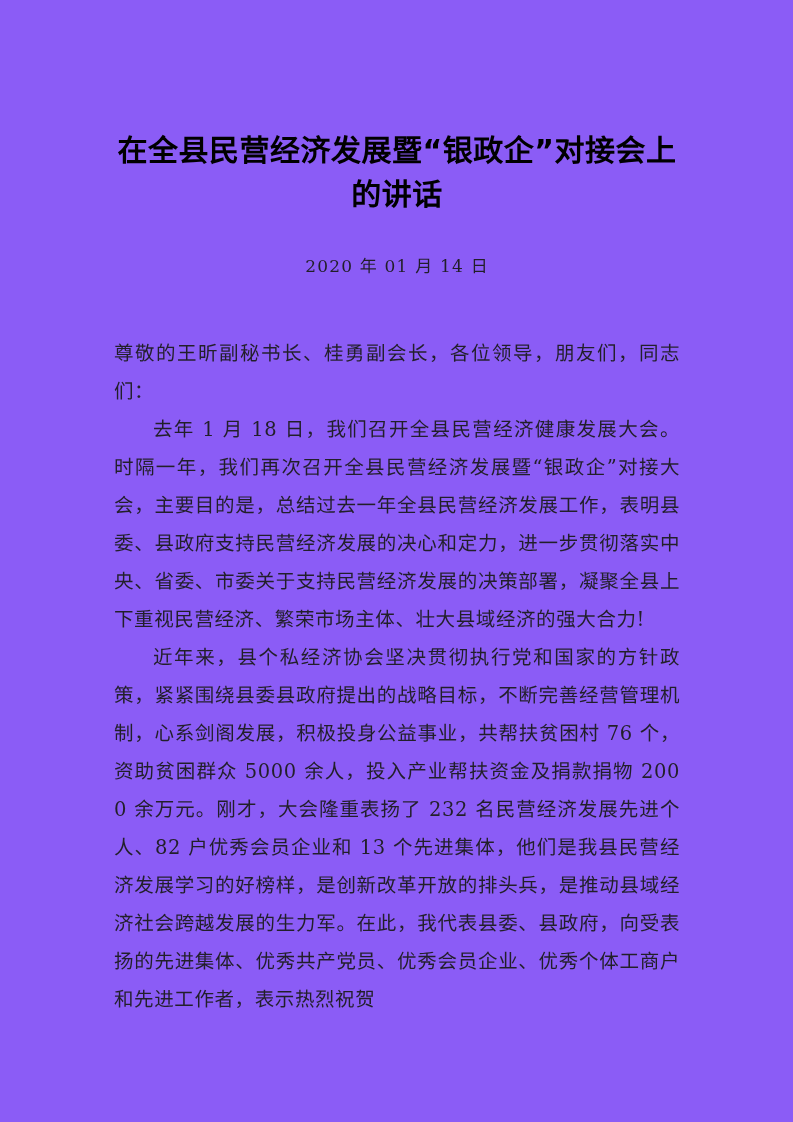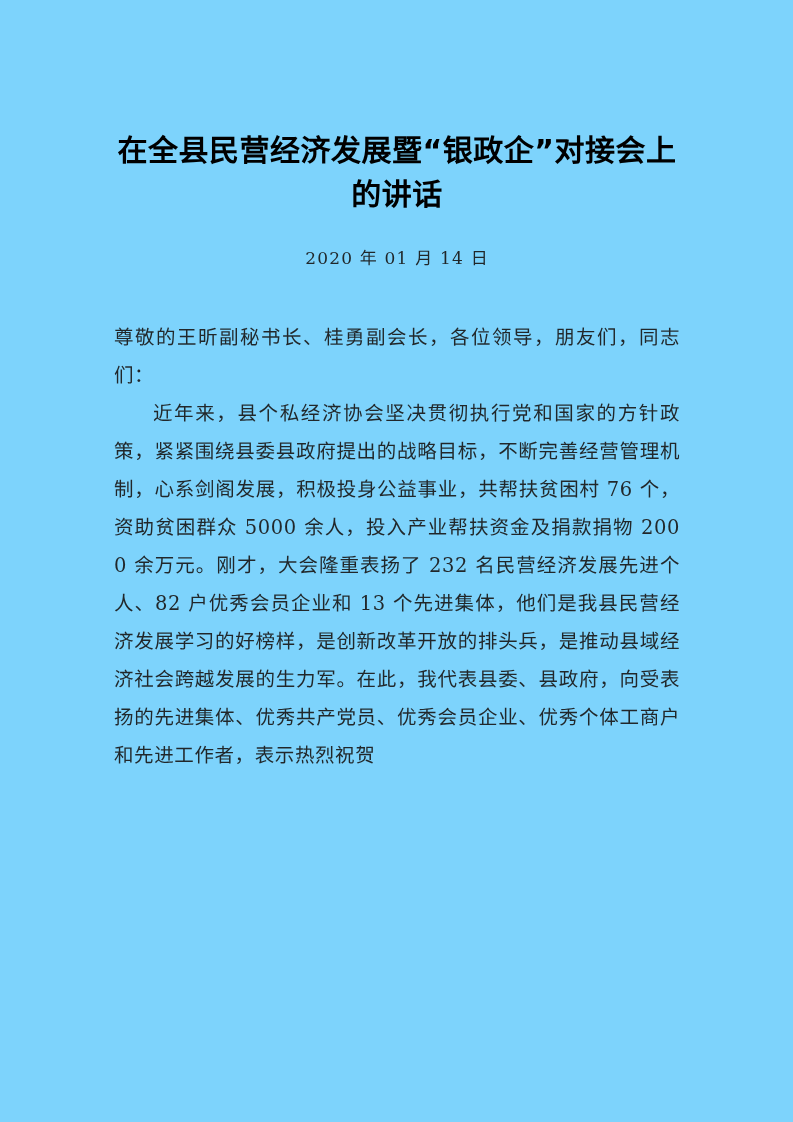--- a/index.html
+++ b/index.html
@@ -6,21 +6,21 @@
   html, body {
     margin: 0;
     padding: 0;
     background: #ffffff;
   }
 
   .page {
     position: relative;
     width: 793px;
     height: 1122px;
-    background: #7dd3fc;
+    background: #8b5cf6;
     margin: 0 auto;
     overflow: hidden;
     box-sizing: border-box;
     font-family: "DejaVu Serif", "Liberation Serif", serif;
     color: #000000;
     -webkit-font-smoothing: antialiased;
   }
 
   .doc-body {
     position: absolute;
@@ -39,21 +39,21 @@
     line-height: 44px;
     letter-spacing: 0.5px;
     text-align: center;
     color: #000000;
     padding-top: 129px;
     white-space: pre-wrap;
   }
 
   
   .doc-date {
-    margin: 6px;
+    margin: 14px;
     padding: 0;
     padding-top: 22px;
     font-family: "DejaVu Serif", "Liberation Serif", serif;
     font-size: 17px;
     line-height: 26px;
     text-align: center;
     letter-spacing: 1.2px;
     color: #1a1a1a;
   }
 
@@ -94,20 +94,21 @@
   <div class="doc-body">
 
     <h1 class="doc-title">在全县民营经济发展暨“银政企”对接会上的讲话</h1>
 
     <div class="doc-date">2020 年 01 月 14 日</div>
 
     <div class="body-block">
 
       <p class="para">尊敬的王昕副秘书长、桂勇副会长，各位领导，朋友们，同志们：</p>
 
+      <p class="para indent">去年 1 月 18 日，我们召开全县民营经济健康发展大会。时隔一年，我们再次召开全县民营经济发展暨“银政企”对接大会，主要目的是，总结过去一年全县民营经济发展工作，表明县委、县政府支持民营经济发展的决心和定力，进一步贯彻落实中央、省委、市委关于支持民营经济发展的决策部署，凝聚全县上下重视民营经济、繁荣市场主体、壮大县域经济的强大合力!</p>
 
       <p class="para indent">近年来，县个私经济协会坚决贯彻执行党和国家的方针政策，紧紧围绕县委县政府提出的战略目标，不断完善经营管理机制，心系剑阁发展，积极投身公益事业，共帮扶贫困村 76 个，资助贫困群众 5000 余人，投入产业帮扶资金及捐款捐物 2000 余万元。刚才，大会隆重表扬了 232 名民营经济发展先进个人、82 户优秀会员企业和 13 个先进集体，他们是我县民营经济发展学习的好榜样，是创新改革开放的排头兵，是推动县域经济社会跨越发展的生力军。在此，我代表县委、县政府，向受表扬的先进集体、优秀共产党员、优秀会员企业、优秀个体工商户和先进工作者，表示热烈祝贺</p>
 
     </div>
 
   </div>
 
 </div>
 
 </body></html>

